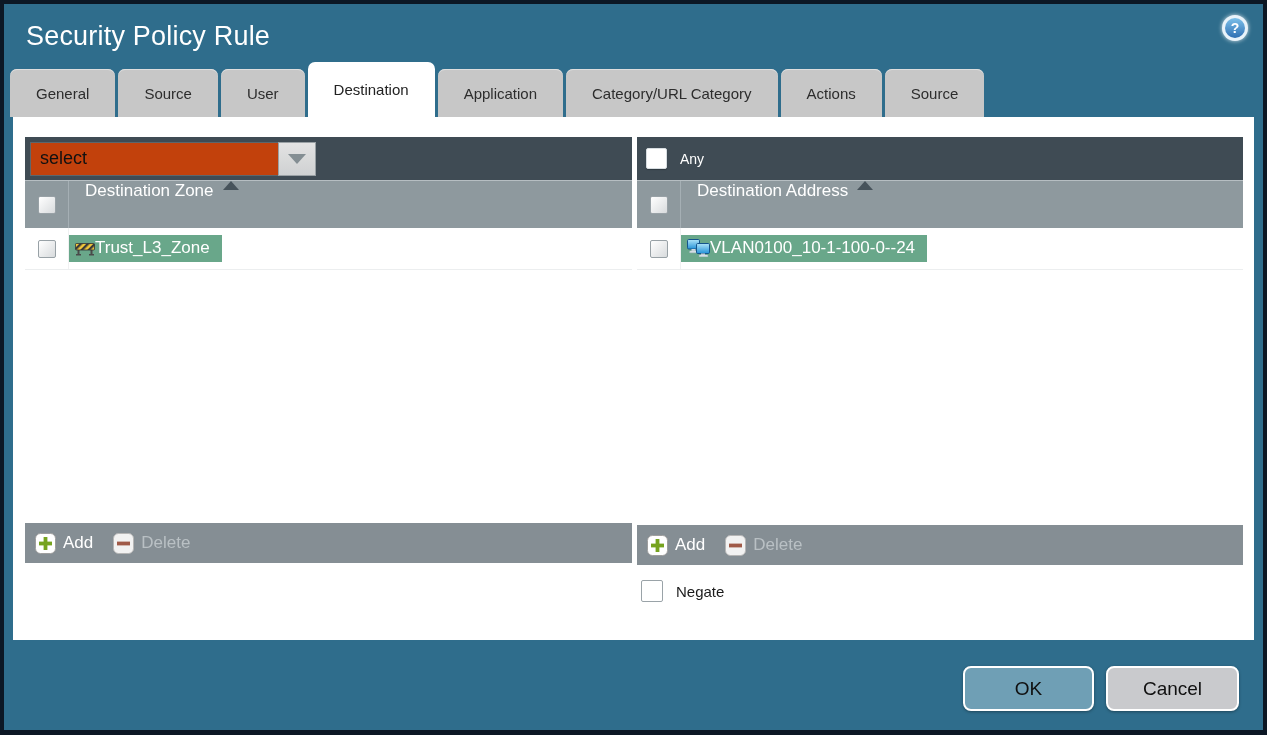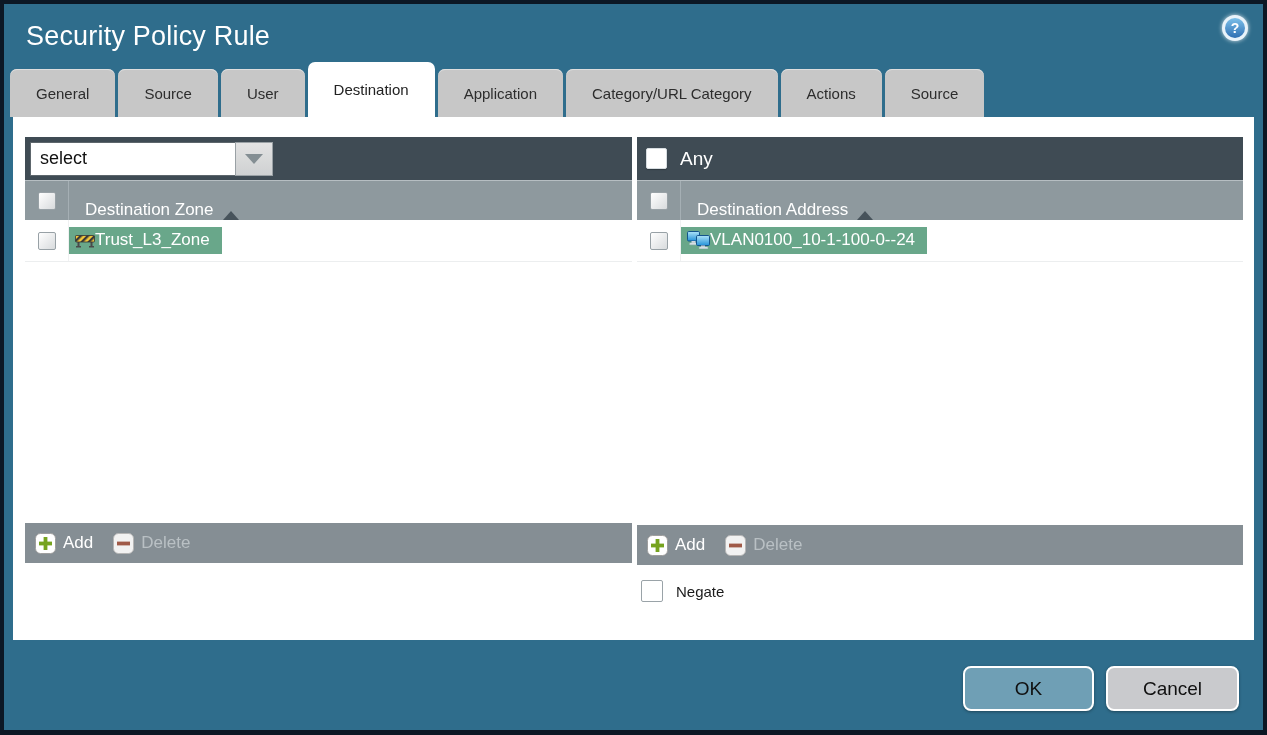--- a/index.html
+++ b/index.html
@@ -53,55 +53,55 @@
   .panel { position:absolute; display:flex; flex-direction:column; }
   .panel-left  { left:12px;  top:20px; width:607px; height:426px; }
   .panel-right { left:624px; top:20px; width:606px; height:428px; }
 
   .panel-toolbar {
     height:43px; background:#3f4b54; flex:0 0 auto;
     display:flex; align-items:center; padding-left:5px;
   }
   .select-combo { display:flex; height:34px; }
   .select-input {
-    width:205px; height:34px; background:#ffffff; border:1px solid #5d666c;
+    width:248px; height:34px; background:#c2410c; border:1px solid #5d666c;
     border-right:none; font-size:18px; color:#111; padding:0 0 0 9px;
     display:flex; align-items:center; cursor:text;
   }
   .select-button {
     width:38px; height:34px; background:linear-gradient(180deg,#e3e3e3,#cfd1d2);
     border:1px solid #9aa1a5; display:flex; align-items:center; justify-content:center;
     cursor:pointer;
   }
   .caret-down {
     width:0; height:0; border-left:9px solid transparent;
     border-right:9px solid transparent; border-top:10px solid #848e93;
   }
   .any-header {
     height:43px; background:#3f4b54; flex:0 0 auto;
     display:flex; align-items:center; gap:13px; padding-left:9px;
-    color:#ffffff; font-size:19px;
+    color:#ffffff; font-size:14px;
   }
   .cb {
     border-radius:2px; cursor:pointer; flex:0 0 auto;
   }
   .cb-light {
     width:18px; height:18px; border:1px solid #98a1a6;
     background:linear-gradient(135deg,#ffffff 0%,#d8dbdd 100%);
   }
   .cb-white {
     width:21px; height:21px; border:1px solid #d7dde1; background:#ffffff;
     box-shadow:0 1px 1px rgba(0,0,0,.25);
   }
   .cb-plain {
     width:22px; height:22px; border:1px solid #9aa3a8; background:#ffffff;
   }
   .col-header {
-    height:40px; background:#8e999e; border-top:1px solid #b6bec2;
-    display:flex; align-items:flex-end; flex:0 0 auto; cursor:pointer;
+    height:48px; background:#8e999e; border-top:1px solid #b6bec2;
+    display:flex; align-items:flex-start; flex:0 0 auto; cursor:pointer;
   }
   .cb-col {
     width:44px; align-self:stretch; display:flex; align-items:center;
     justify-content:center; border-right:1px solid #a5afb4; flex:0 0 auto;
   }
   .col-title { color:#ffffff; font-size:17px; margin-left:16px; }
   .sort-asc {
     width:0; height:0; border-left:8px solid transparent;
     border-right:8px solid transparent; border-bottom:9px solid #47535b;
     margin-left:9px;

